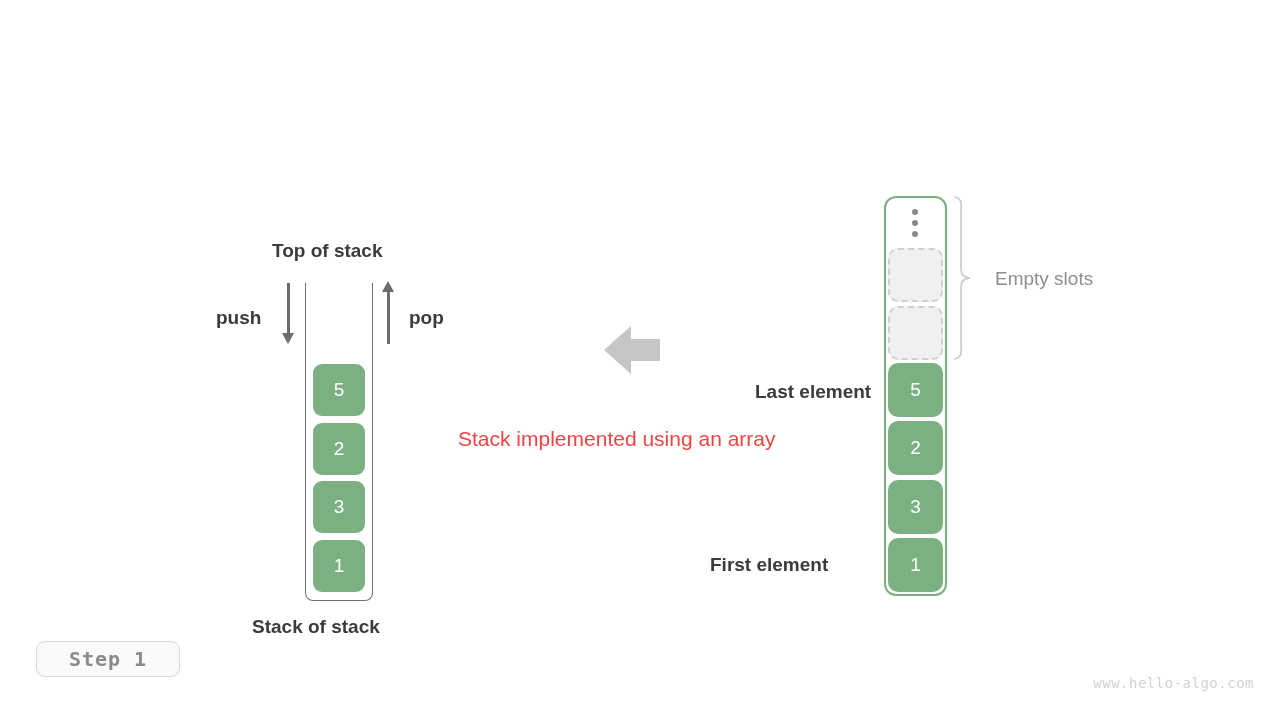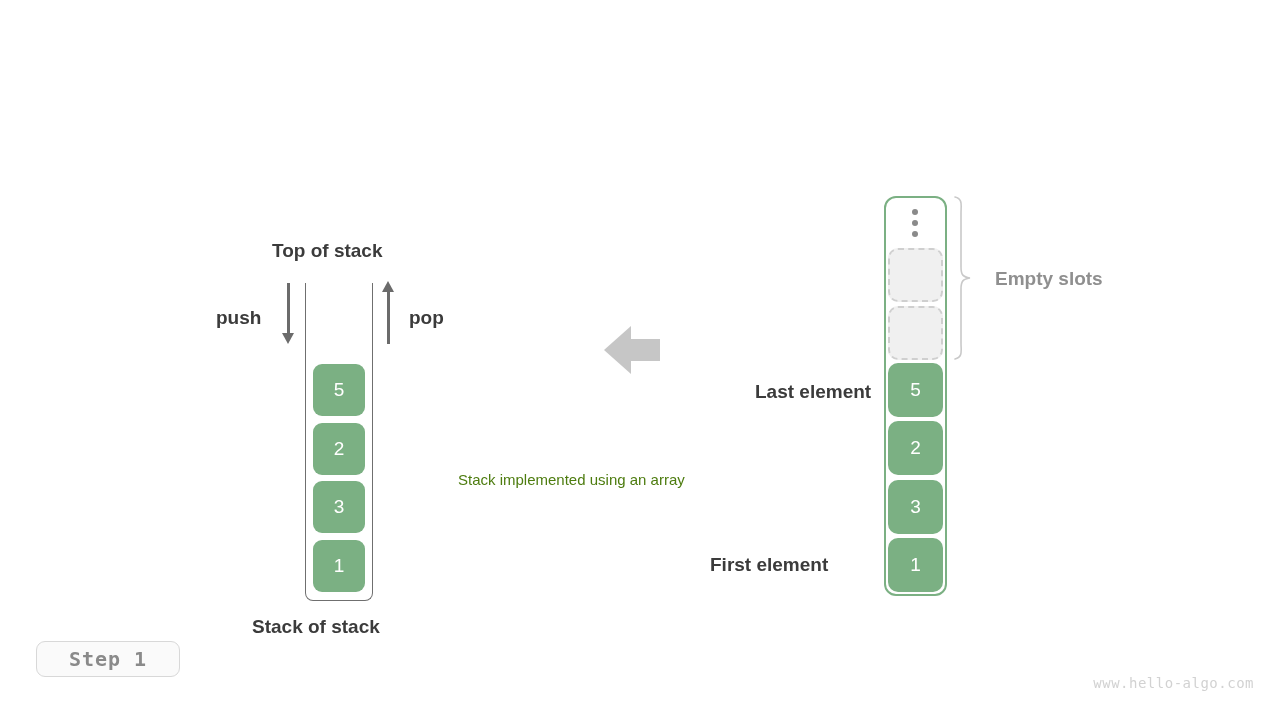--- a/index.html
+++ b/index.html
@@ -19,31 +19,30 @@
   
   .label-bold {
     position: absolute;
     font-weight: bold;
     font-size: 19px;
     color: #3b3b3b;
     white-space: nowrap;
   }
   .label-grey-bold {
     position: absolute;
-    font-weight: bold;
+    font-weight: normal;
     font-size: 19px;
     color: #8f8f8f;
     white-space: nowrap;
   }
   .caption {
     position: absolute;
-    font-size: 15px;
-    color: #4d7c0f;
-    white-space: nowrap;
-    margin-top: 44px;
+    font-size: 21px;
+    color: #ef4444;
+    white-space: nowrap;
   }
 
   
   #stack-container {
     position: absolute;
     left: 305px;
     top: 283px;
     width: 68px;
     height: 318px;
     border-left: 1.5px solid #6f6f6f;

